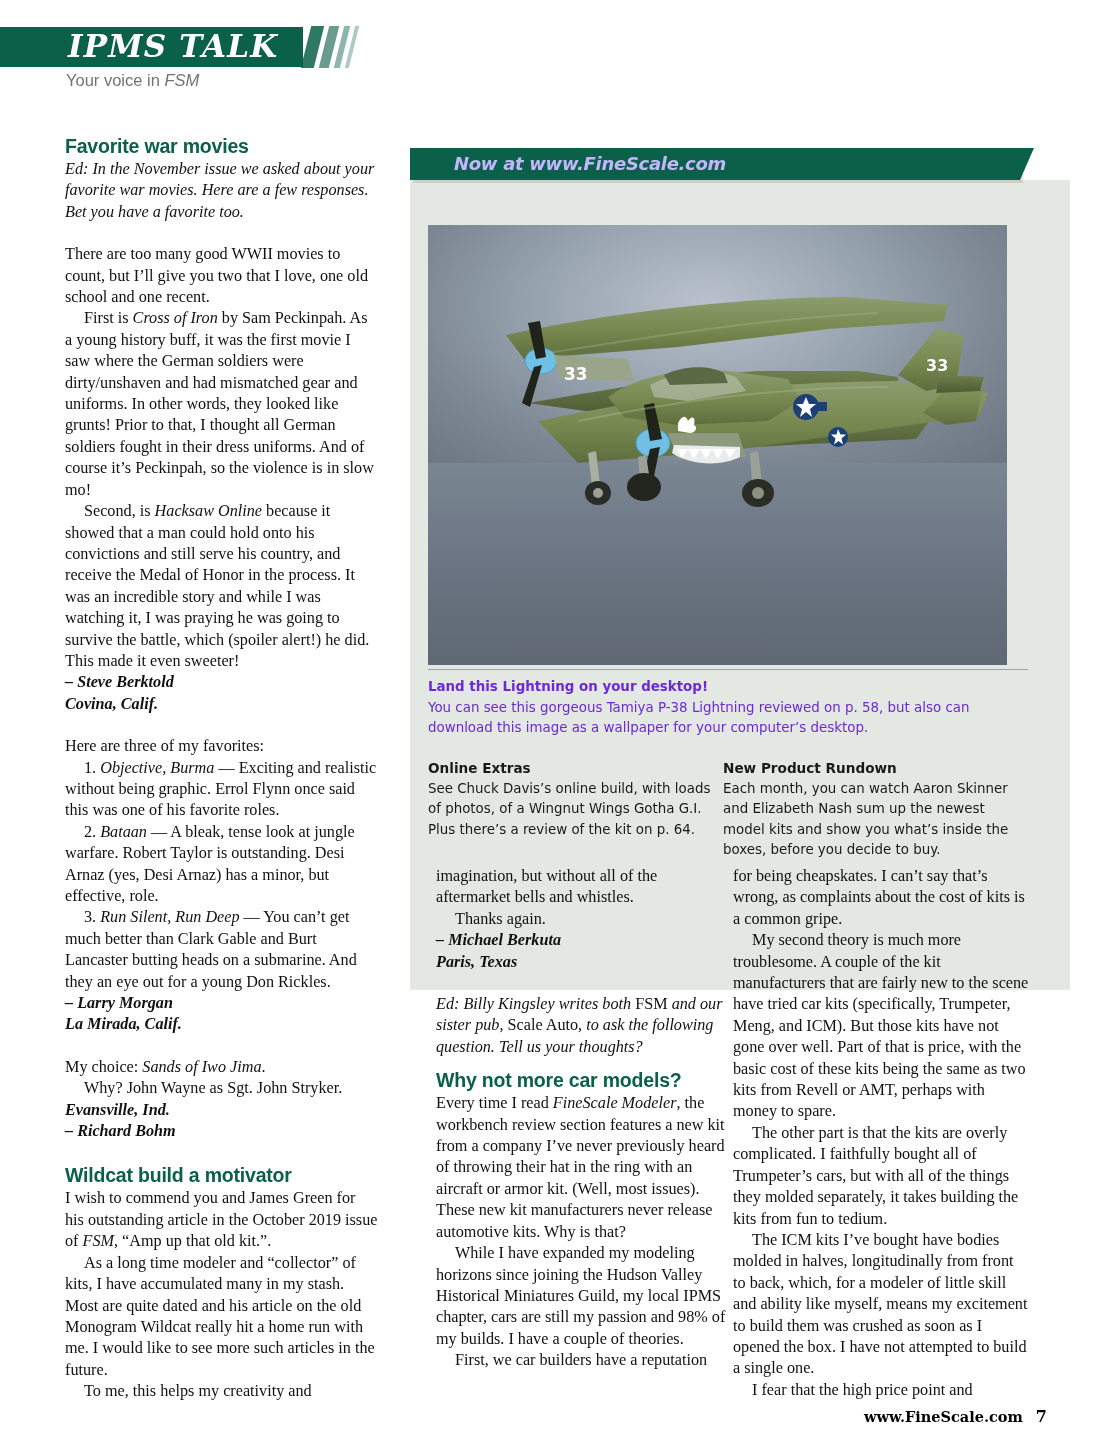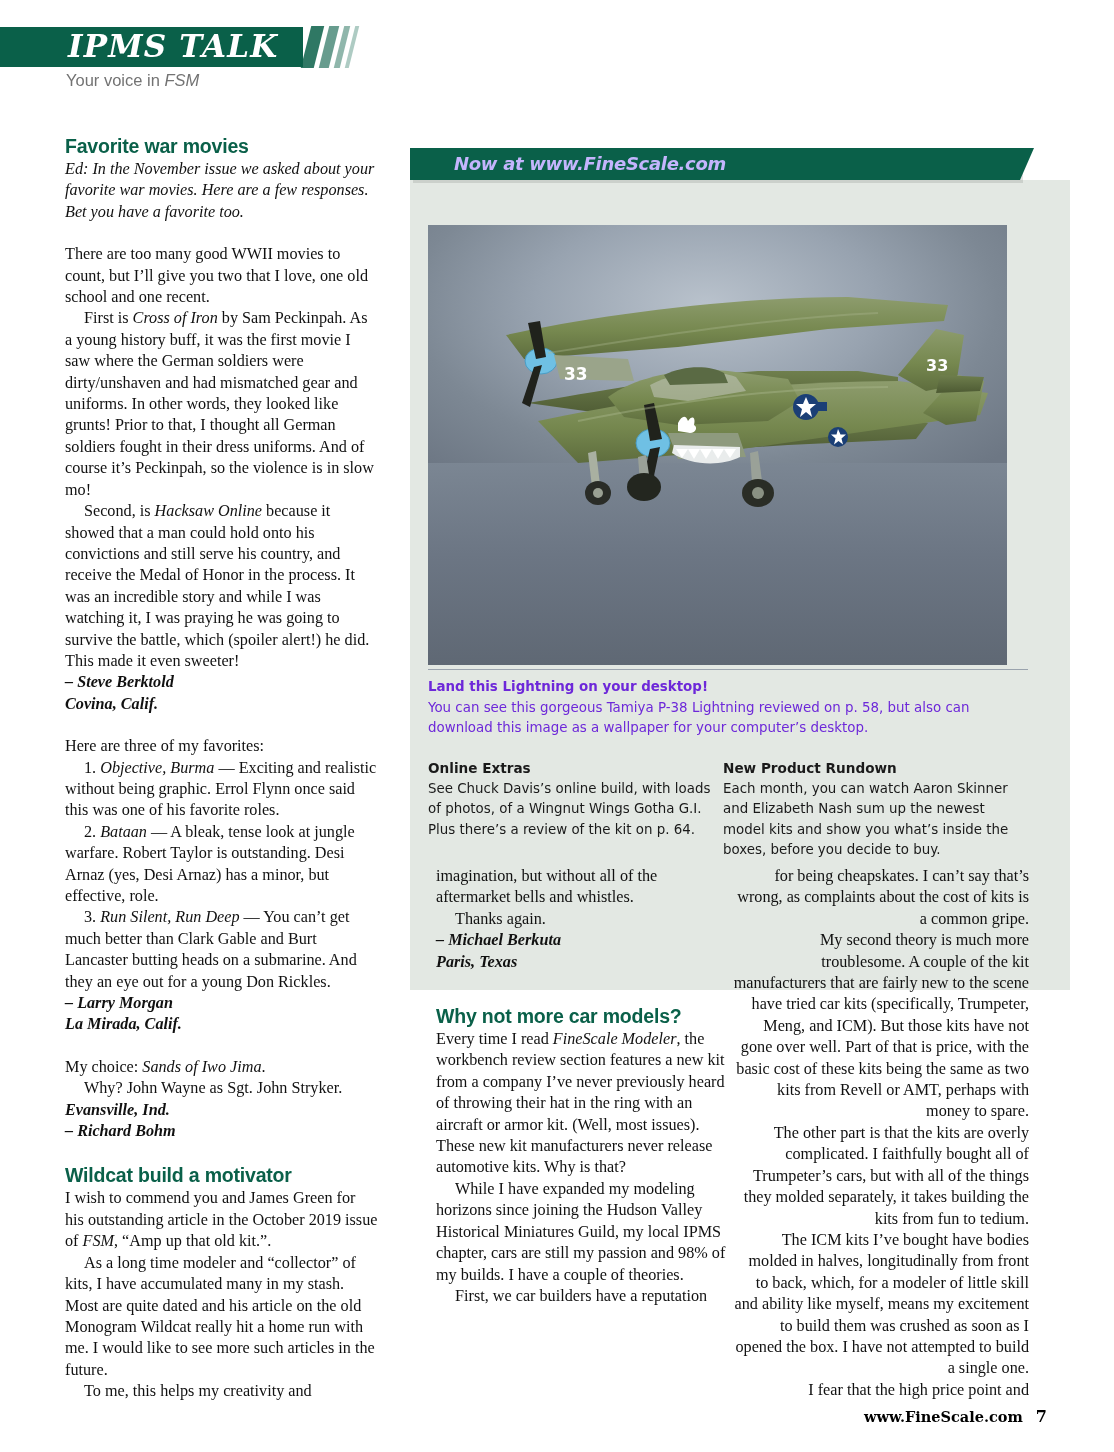--- a/index.html
+++ b/index.html
@@ -72,21 +72,21 @@
   .col {
     position: absolute;
     font-family: "Liberation Serif", serif;
     font-size: 16.2px;
     line-height: 21.4px;
     text-align: left;
     color: #111;
   }
   #col-left   { left: 65px;  top: 134px;  width: 313px; }
   #col-mid    { left: 420px; top: 866px;  width: 292px; margin-left: 16px; }
-  #col-right  { left: 733px; top: 866px;  width: 296px; text-align: right; }
+  #col-right  { left: 733px; top: 866px;  width: 296px; }
 
   .col p {
     margin: 0;
     text-indent: 19px;
   }
   .col p.noind { text-indent: 0; }
   .col p.sig {
     text-indent: 0;
     font-style: italic;
     font-weight: bold;
@@ -380,20 +380,21 @@
     <span>Now at www.FineScale.com</span>
   </div>
 </div>
 
 <div class="col" id="col-mid">
   <p class="noind">imagination, but without all of the aftermarket bells and whistles.</p>
   <p>Thanks again.</p>
   <p class="sig">– Michael Berkuta</p>
   <p class="sig">Paris, Texas</p>
   <div class="gap"></div>
+  <p class="ed"><span>Ed: Billy Kingsley writes both </span><span class="rom">FSM</span><span> and our sister pub, </span><span class="rom">Scale Auto</span><span>, to ask the following question. Tell us your thoughts?</span></p>
   <div class="gap-sm"></div>
   <h2 class="sect">Why not more car models?</h2>
   <p class="noind"><span>Every time I read </span><i>FineScale Modeler</i><span>, the workbench review section features a new kit from a company I’ve never previously heard of throwing their hat in the ring with an aircraft or armor kit. (Well, most issues). These new kit manufacturers never release automotive kits. Why is that?</span></p>
   <p>While I have expanded my modeling horizons since joining the Hudson Valley Historical Miniatures Guild, my local IPMS chapter, cars are still my passion and 98% of my builds. I have a couple of theories.</p>
   <p>First, we car builders have a reputation</p>
 </div>
 
 <div class="col" id="col-right">
   <p class="noind">for being cheapskates. I can’t say that’s wrong, as complaints about the cost of kits is a common gripe.</p>
   <p>My second theory is much more troublesome. A couple of the kit manufacturers that are fairly new to the scene have tried car kits (specifically, Trumpeter, Meng, and ICM). But those kits have not gone over well. Part of that is price, with the basic cost of these kits being the same as two kits from Revell or AMT, perhaps with money to spare.</p>

